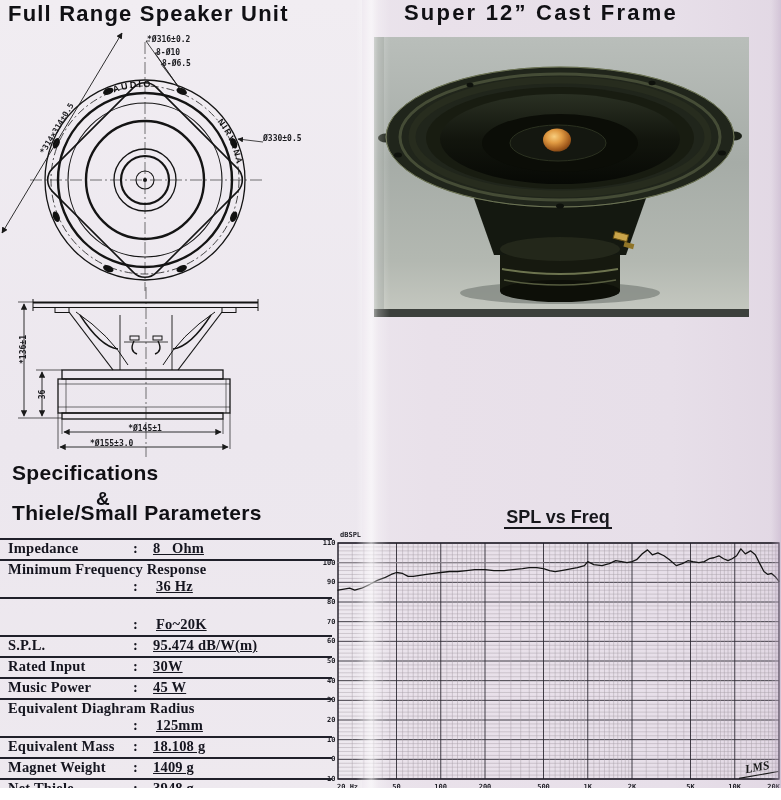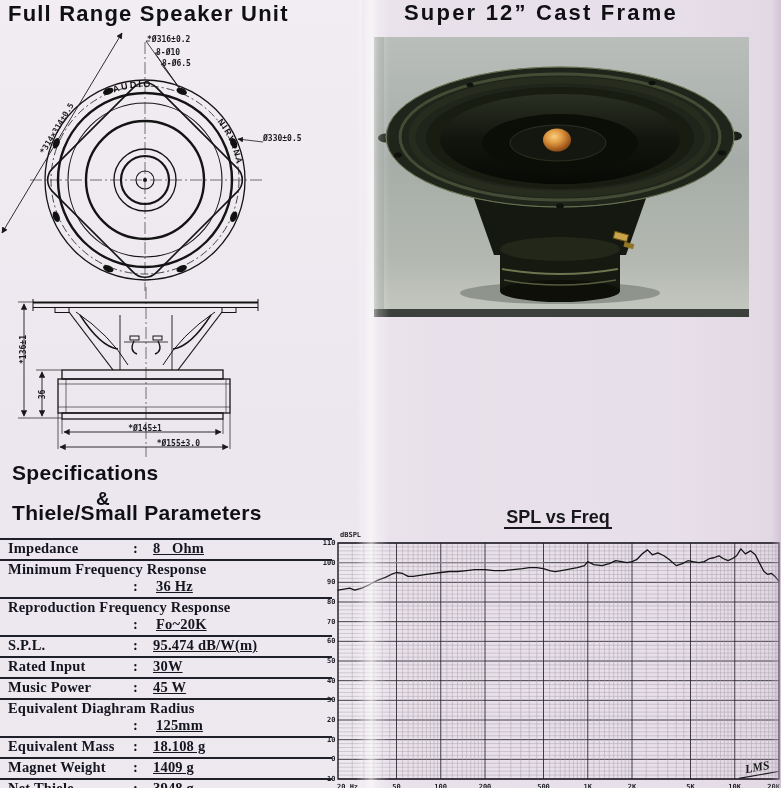--- a/index.html
+++ b/index.html
@@ -155,38 +155,37 @@
     <line x1="54" y1="147" x2="211" y2="147" stroke="#1a1a1a" stroke-width="0.9" marker-start="url(#arw2)" marker-end="url(#arw2)"></line>
 
     <line x1="48" y1="128" x2="48" y2="164" stroke="#1a1a1a" stroke-width="0.7"></line>
     <line x1="220" y1="128" x2="220" y2="164" stroke="#1a1a1a" stroke-width="0.7"></line>
     <line x1="50" y1="162" x2="218" y2="162" stroke="#1a1a1a" stroke-width="0.9" marker-start="url(#arw2)" marker-end="url(#arw2)"></line>
   </svg>
 
   <span class="tlabel rot90" style="left:-7px;top:345px;width:60px;">*136±1</span>
   <span class="tlabel rot90" style="left:27px;top:390px;width:30px;">36</span>
   <span class="tlabel" style="left:95px;top:424px;width:100px;text-align:center;">*Ø145±1</span>
-  <span class="tlabel" style="left:90px;top:439px;width:110px;text-align:right;">*Ø155±3.0</span>
+  <span class="tlabel" style="left:90px;top:439px;width:110px;text-align:left;">*Ø155±3.0</span>
 
   <div class="spec-head sh1">Specifications</div>
   <div class="spec-head sh2">&amp;</div>
   <div class="spec-head sh3">Thiele/Small Parameters</div>
   <div class="specs-table">
       <div class="spec-row h1">
         <span class="sr-label">Impedance</span>
         <span class="sr-colon">:</span>
         <span class="sr-val">8   Ohm</span>
       </div>
       <div class="spec-row h2">
         <span class="sr-label">Minimum Frequency Response</span>
         <span class="sr-colon">:</span>
         <span class="sr-val">36 Hz</span>
       </div>
       <div class="spec-row h2">
-        <span class="sr-label">Reproduction Frequency Response</span>
         <span class="sr-colon">:</span>
         <span class="sr-val">Fo~20K</span>
       </div>
       <div class="spec-row h1">
         <span class="sr-label">S.P.L.</span>
         <span class="sr-colon">:</span>
         <span class="sr-val">95.474 dB/W(m)</span>
       </div>
       <div class="spec-row h1">
         <span class="sr-label">Rated Input</span>

